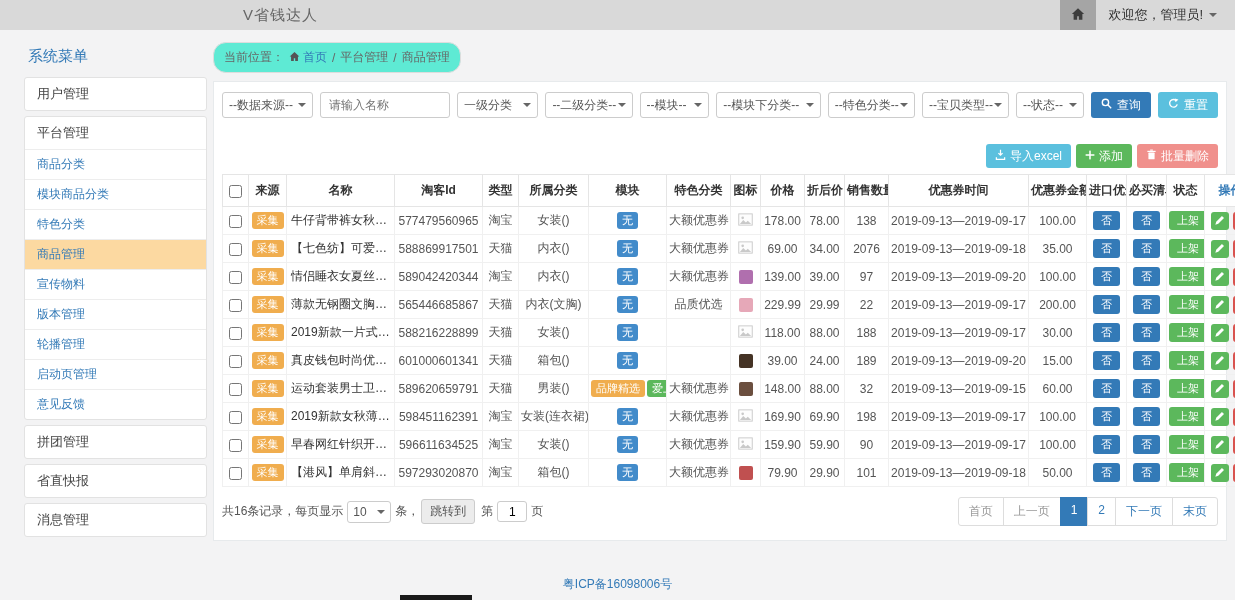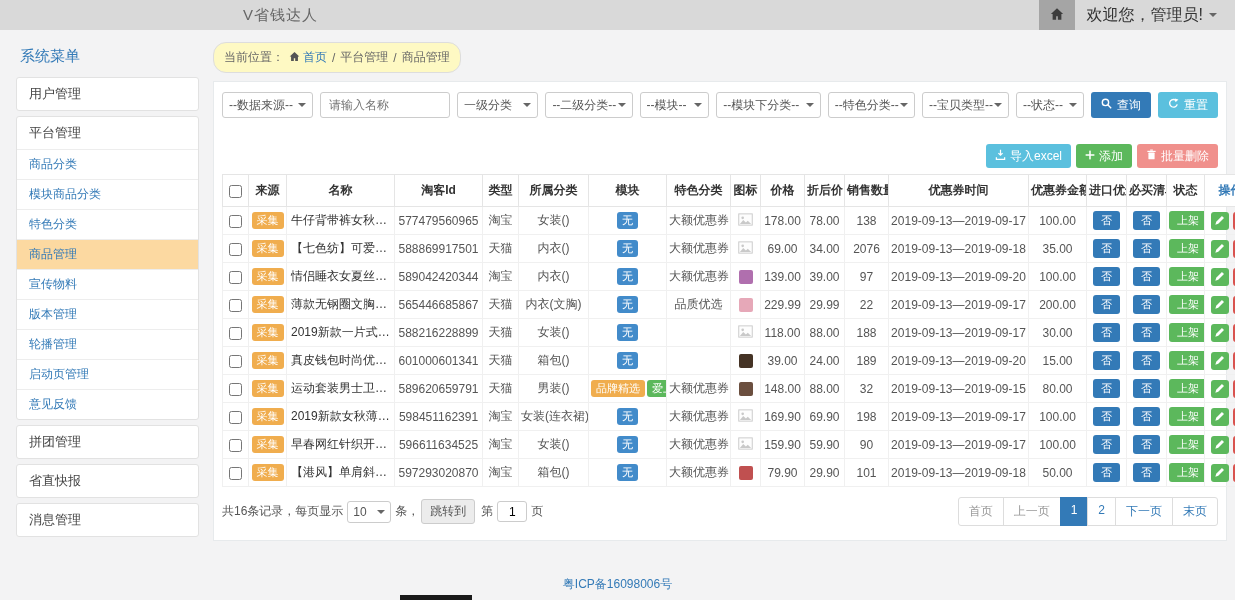--- a/index.html
+++ b/index.html
@@ -6,32 +6,32 @@
   html,body{width:1235px;height:600px;}
   body{
     position:relative;overflow:hidden;background:#f3f3f4;color:#555;
     font-family:"Liberation Sans","DejaVu Sans",sans-serif;font-size:12px;
   }
   
   .topbar{height:30px;background:#d9d9d9;position:relative;display:flex;align-items:center;}
   .brand{position:absolute;left:243px;top:0;line-height:30px;font-size:15px;color:#666;letter-spacing:1px;}
   .topbar-right{margin-left:auto;display:flex;align-items:center;height:100%;}
   .home-btn{width:36px;height:30px;background:#a5a5a5;display:flex;align-items:center;justify-content:center;cursor:pointer;}
-  .welcome{padding:0 18px 0 12px;font-size:16px;color:#333;display:flex;align-items:center;gap:6px;cursor:pointer;}
+  .welcome{padding:0 18px 0 12px;font-size:13px;color:#333;display:flex;align-items:center;gap:6px;cursor:pointer;}
   .caret{width:0;height:0;border-left:4px solid transparent;border-right:4px solid transparent;border-top:4px solid #666;display:inline-block;}
   
-  .sidebar{position:absolute;left:16px;top:42px;width:183px;height:528px;overflow:hidden;}
+  .sidebar{position:absolute;left:24px;top:42px;width:183px;height:528px;overflow:hidden;}
   .sidebar-title{color:#337ab7;font-size:15px;padding:5px 4px 11px;}
   .menu-group{background:#fff;border:1px solid #e2e2e2;border-radius:3px;margin-bottom:5px;overflow:hidden;}
   .menu-top{padding:7px 12px;font-size:13px;color:#444;cursor:pointer;}
   .submenu-item{padding:6px 12px;font-size:12px;color:#337ab7;border-top:1px solid #ededed;cursor:pointer;}
   .submenu-item.active{background:#fcd9a1;}
   
   .main{position:absolute;left:213px;top:42px;right:8px;}
-  .breadcrumb{display:inline-flex;align-items:center;gap:5px;padding:6px 10px;background:#fef9c3;border:1px solid #ddd;border-radius:13px;font-size:12px;color:#666;}
+  .breadcrumb{display:inline-flex;align-items:center;gap:5px;padding:6px 10px;background:#5eead4;border:1px solid #ddd;border-radius:13px;font-size:12px;color:#666;}
   .bc-home{color:#337ab7;cursor:pointer;display:inline-flex;align-items:center;gap:3px;}
   .panel{margin-top:8px;background:#fff;border:1px solid #e7eaec;padding:10px 8px 14px;}
   
   .filter-row{display:flex;gap:7px;}
   .fselect{height:26px;border:1px solid #ccc;border-radius:3px;background:#fff;display:flex;align-items:center;justify-content:space-between;padding:0 6px;font-size:12px;color:#555;cursor:pointer;white-space:nowrap;overflow:hidden;}
   .finput{height:26px;border:1px solid #ccc;border-radius:3px;padding:0 8px;font-size:12px;color:#555;outline:none;}
   .filter-row > *:nth-child(1){width:94px;}
   .filter-row > *:nth-child(2){width:130px;}
   .filter-row > *:nth-child(3){width:84px;}
   .filter-row > *:nth-child(4){width:90px;}
@@ -432,21 +432,21 @@
             <td>589620659791</td>
             <td>天猫</td>
             <td>男装()</td>
             <td><span class="badge b-orange">品牌精选</span><span class="badge b-green">爱上运动</span></td>
             <td>大额优惠券</td>
             <td><span class="img-swatch" style="background: rgb(107, 79, 63);"></span></td>
             <td>148.00</td>
             <td>88.00</td>
             <td>32</td>
             <td>2019-09-13—2019-09-15</td>
-            <td>80.00</td>
+            <td>60.00</td>
             <td><span class="btn-sm btn-blue">否</span></td>
             <td><span class="btn-sm btn-blue">否</span></td>
             <td><span class="btn-sm btn-green">上架</span></td>
             <td><span class="op-btn op-edit">
                 <svg width="11" height="11" viewBox="0 0 16 16">
                   <path d="M2 14l1.2-4.2L11.5 1.5l3 3L6.2 12.8 2 14z" fill="#fff"></path>
                 </svg>
               </span><span class="op-btn op-del"></span></td>
           </tr>
           <tr>

